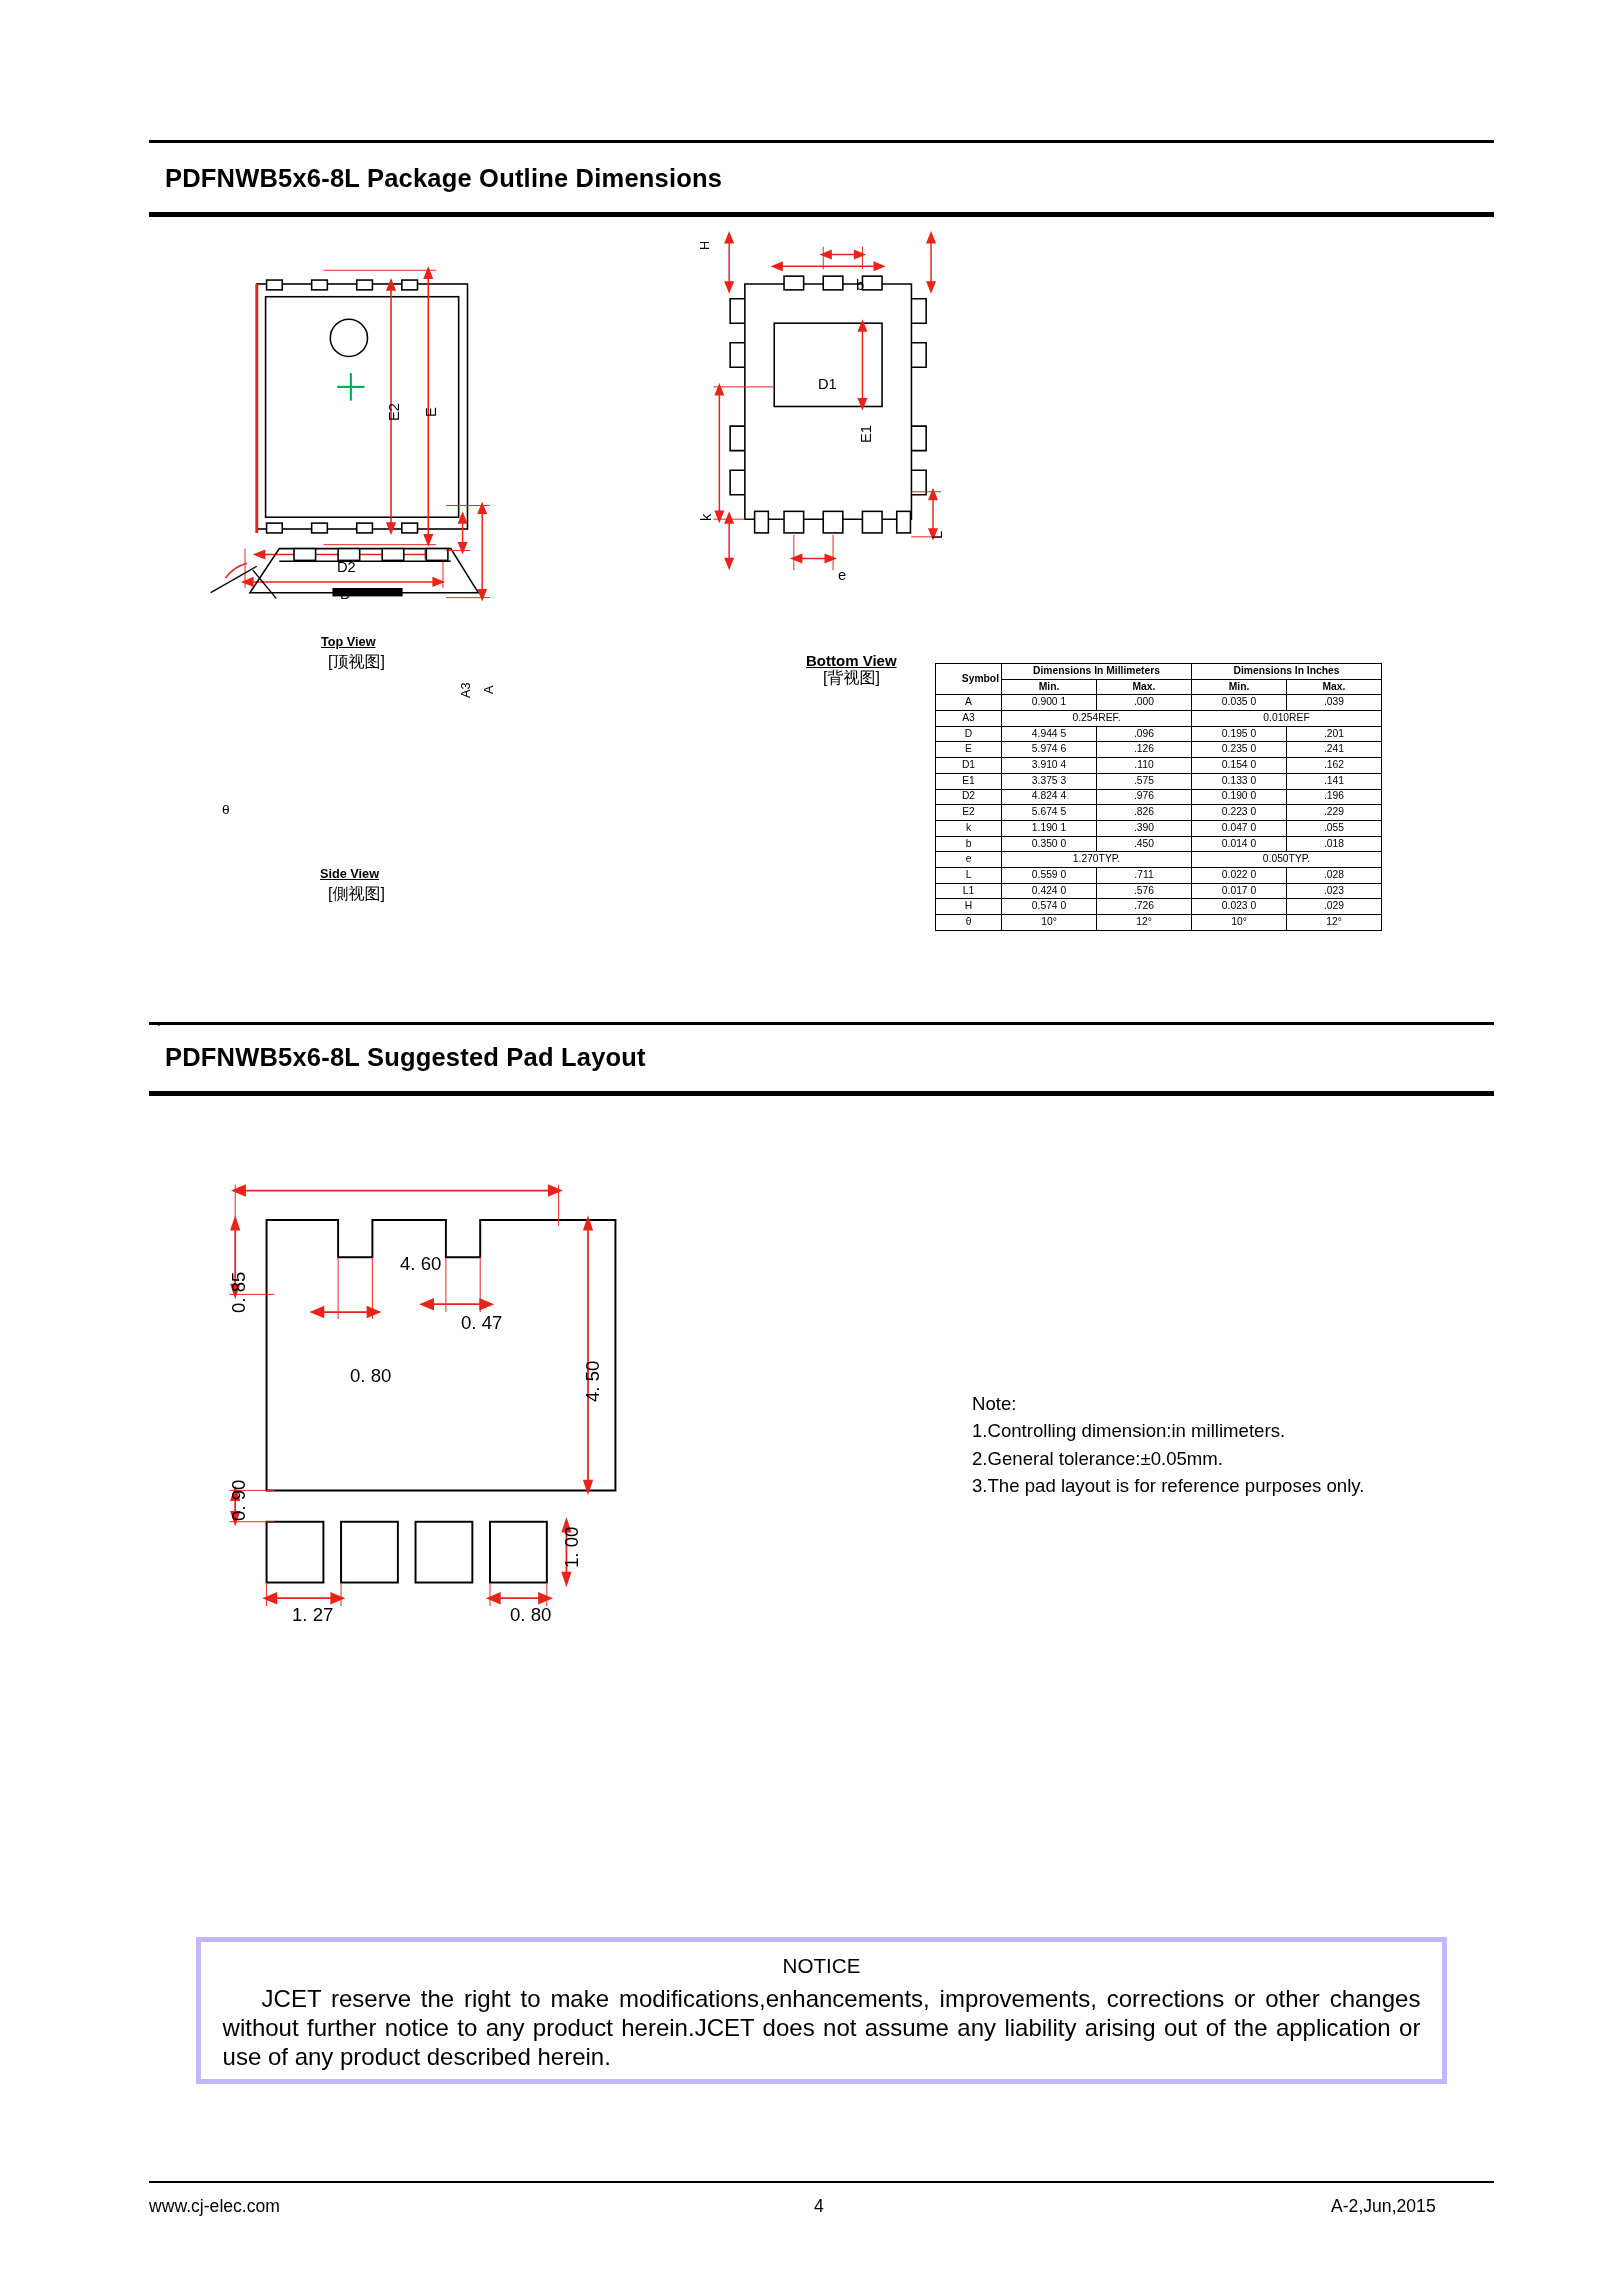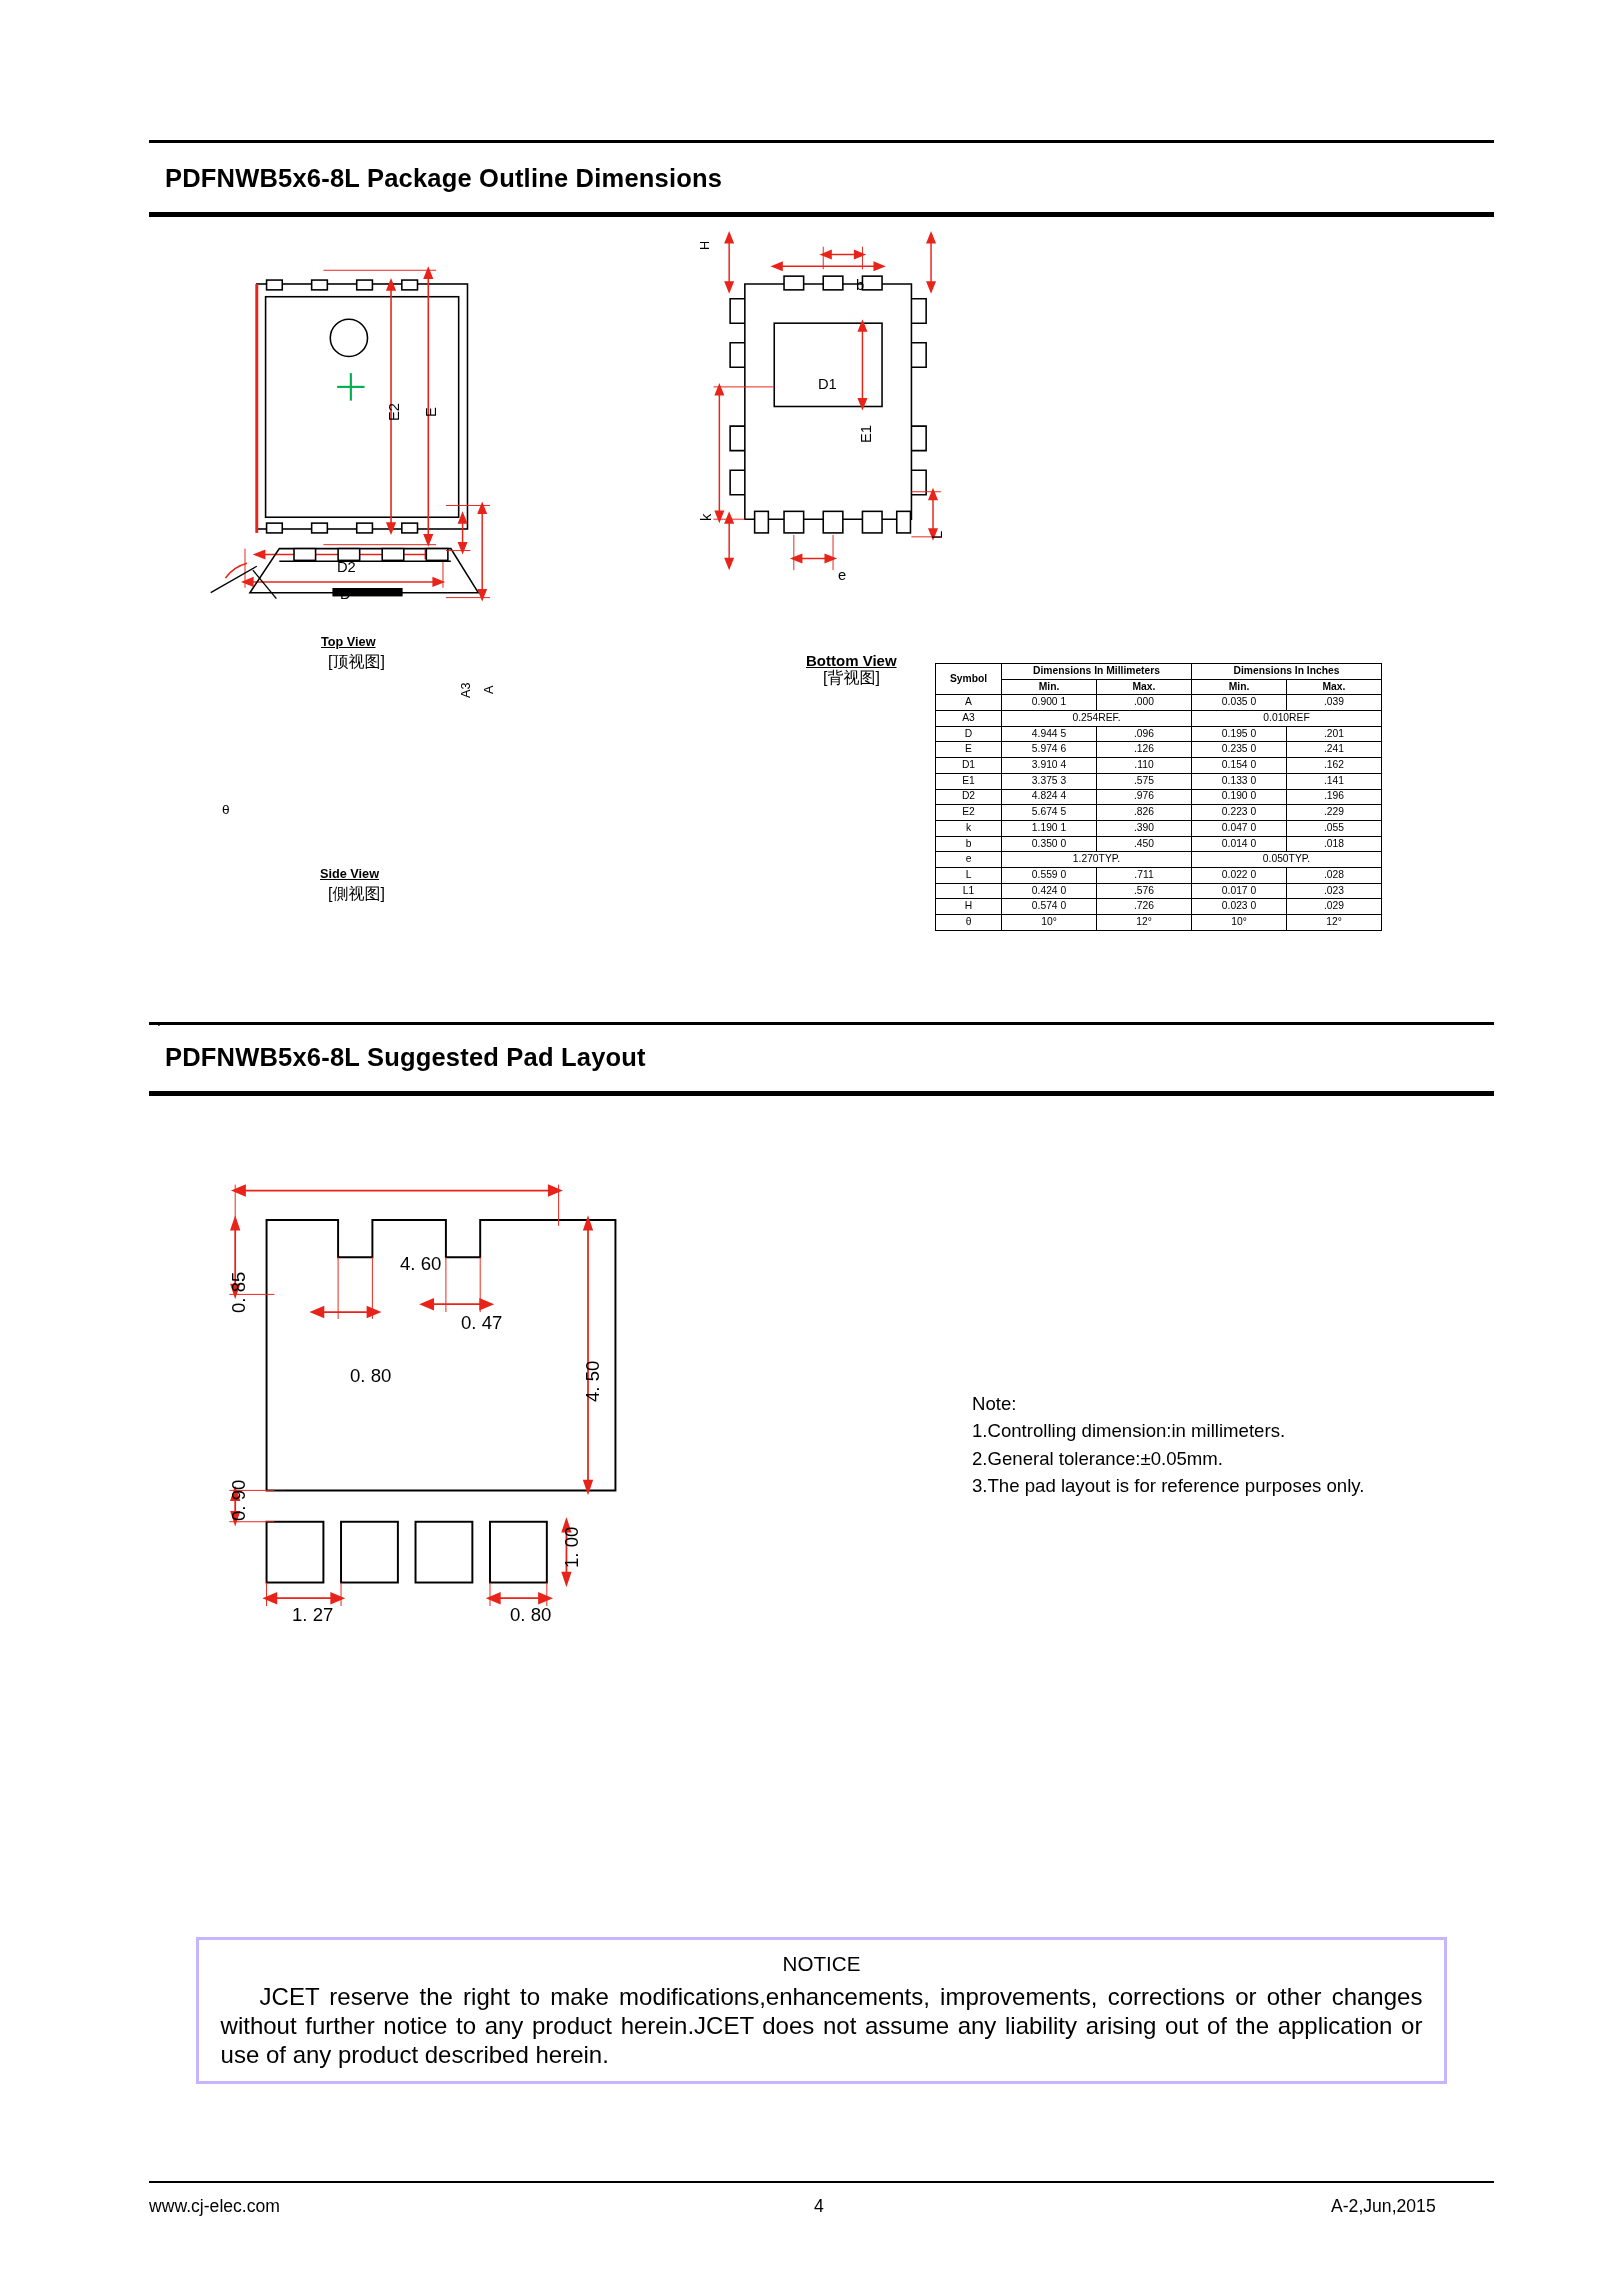--- a/index.html
+++ b/index.html
@@ -55,39 +55,40 @@
     line-height: 12.7px;
     font-weight: normal;
     text-align: center;
   }
   .dim-table th {
     font-weight: bold;
     font-size: 10.3px;
   }
   .dim-table .sym {
     width: 61px;
+    text-align: right;
   }
   .dim-table .val {
     width: 90px;
   }
 
   
   .note-block {
     position: absolute;
     font-size: 18.6px;
     line-height: 27.4px;
   }
   .note-block .note-head {
     font-size: 18.6px;
   }
 
   
   .notice-box {
     position: absolute;
-    border: 3px solid #c4b5fd;
+    border: 5px solid #c4b5fd;
     box-sizing: border-box;
   }
   .notice-title {
     text-align: center;
     font-size: 20.6px;
     margin-top: 11.8px;
   }
   .notice-body {
     font-size: 24px;
     line-height: 29px;

